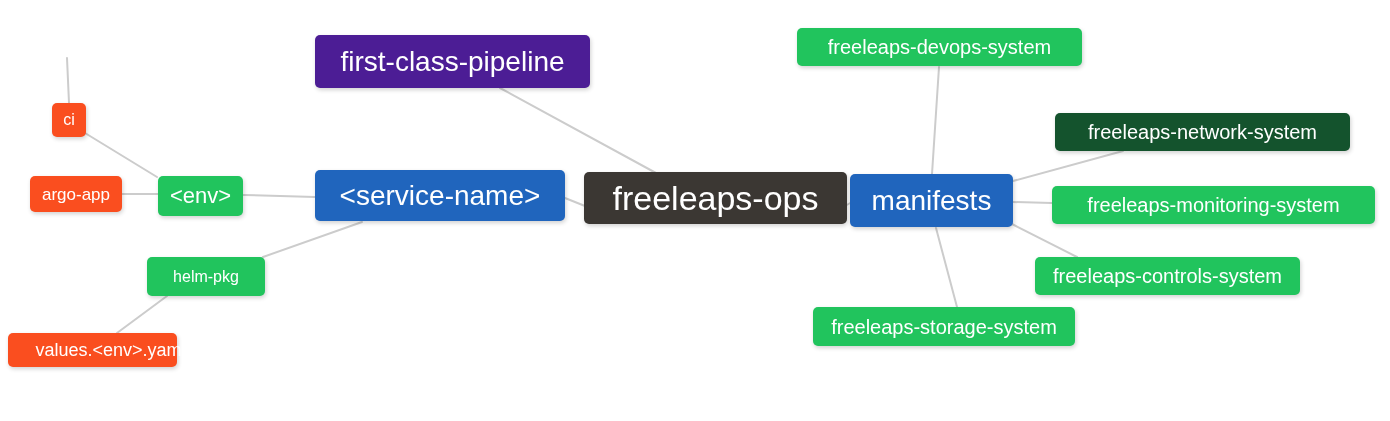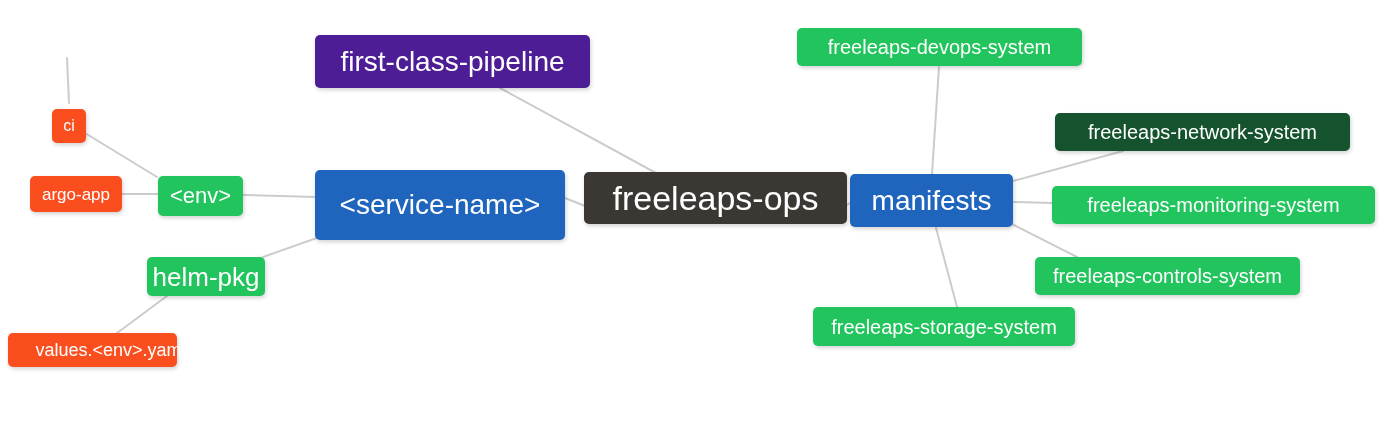--- a/index.html
+++ b/index.html
@@ -51,27 +51,27 @@
       <line x1="565" y1="198" x2="585" y2="206" stroke="#CCCCCC" stroke-width="2" stroke-linecap="round"></line>
       <line x1="500" y1="88" x2="656" y2="173" stroke="#CCCCCC" stroke-width="2" stroke-linecap="round"></line>
       <line x1="845" y1="206" x2="852" y2="202" stroke="#CCCCCC" stroke-width="2" stroke-linecap="round"></line>
       <line x1="932" y1="174" x2="939" y2="67" stroke="#CCCCCC" stroke-width="2" stroke-linecap="round"></line>
       <line x1="1013" y1="181" x2="1123" y2="151" stroke="#CCCCCC" stroke-width="2" stroke-linecap="round"></line>
       <line x1="1013" y1="202" x2="1052" y2="203" stroke="#CCCCCC" stroke-width="2" stroke-linecap="round"></line>
       <line x1="1012" y1="224" x2="1077" y2="257" stroke="#CCCCCC" stroke-width="2" stroke-linecap="round"></line>
       <line x1="936" y1="228" x2="957" y2="307" stroke="#CCCCCC" stroke-width="2" stroke-linecap="round"></line>
     </svg>
 
-    <div class="node" style="left: 52px; top: 109px; width: 34px; height: 34px; font-size: 16px; background: rgb(250, 78, 31); color: rgb(255, 255, 255);">ci</div>
+    <div class="node" style="left: 52px; top: 103px; width: 34px; height: 34px; font-size: 16px; background: rgb(250, 78, 31); color: rgb(255, 255, 255);">ci</div>
     <div class="node" style="left: 30px; top: 176px; width: 92px; height: 36px; font-size: 17px; background: rgb(250, 78, 31); color: rgb(255, 255, 255);">argo-app</div>
     <div class="node" style="left: 158px; top: 176px; width: 85px; height: 40px; font-size: 22px; background: rgb(33, 196, 93); color: rgb(255, 255, 255);">&lt;env&gt;</div>
-    <div class="node" style="left: 315px; top: 170px; width: 250px; height: 70px; font-size: 28px; background: rgb(32, 101, 189); color: rgb(255, 255, 255);">&lt;service-name&gt;</div>
+    <div class="node" style="left: 315px; top: 170px; width: 250px; height: 51px; font-size: 28px; background: rgb(32, 101, 189); color: rgb(255, 255, 255);">&lt;service-name&gt;</div>
     <div class="node" style="left: 315px; top: 35px; width: 275px; height: 53px; font-size: 28px; background: #4c1d95; color: rgb(255, 255, 255);">first-class-pipeline</div>
     <div class="node" style="left: 584px; top: 172px; width: 263px; height: 52px; font-size: 34px; background: rgb(59, 55, 51); color: rgb(255, 255, 255);">freeleaps-ops</div>
     <div class="node" style="left: 850px; top: 174px; width: 163px; height: 53px; font-size: 28px; background: rgb(32, 101, 189); color: rgb(255, 255, 255);">manifests</div>
-    <div class="node" style="left: 147px; top: 257px; width: 118px; height: 39px; font-size: 26px; background: rgb(33, 196, 93); color: rgb(255, 255, 255);">helm-pkg</div>
+    <div class="node" style="left: 147px; top: 257px; width: 118px; height: 39px; font-size: 16px; background: rgb(33, 196, 93); color: rgb(255, 255, 255);">helm-pkg</div>
     <div class="node" style="left: 8px; top: 333px; width: 169px; height: 34px; font-size: 18px; background: rgb(250, 78, 31); color: rgb(255, 255, 255); padding-left: 36px;">values.&lt;env&gt;.yaml</div>
     <div class="node" style="left: 797px; top: 28px; width: 285px; height: 38px; font-size: 20px; background: rgb(33, 196, 93); color: rgb(255, 255, 255);">freeleaps-devops-system</div>
     <div class="node" style="left: 1055px; top: 113px; width: 295px; height: 38px; font-size: 20px; background: #14532d; color: rgb(255, 255, 255);">freeleaps-network-system</div>
     <div class="node" style="left: 1052px; top: 186px; width: 323px; height: 38px; font-size: 20px; background: rgb(33, 196, 93); color: rgb(255, 255, 255);">freeleaps-monitoring-system</div>
     <div class="node" style="left: 1035px; top: 257px; width: 265px; height: 38px; font-size: 20px; background: rgb(33, 196, 93); color: rgb(255, 255, 255);">freeleaps-controls-system</div>
     <div class="node" style="left: 813px; top: 307px; width: 262px; height: 39px; font-size: 20px; background: rgb(33, 196, 93); color: rgb(255, 255, 255);">freeleaps-storage-system</div>
   </div>
 
 </body></html>

